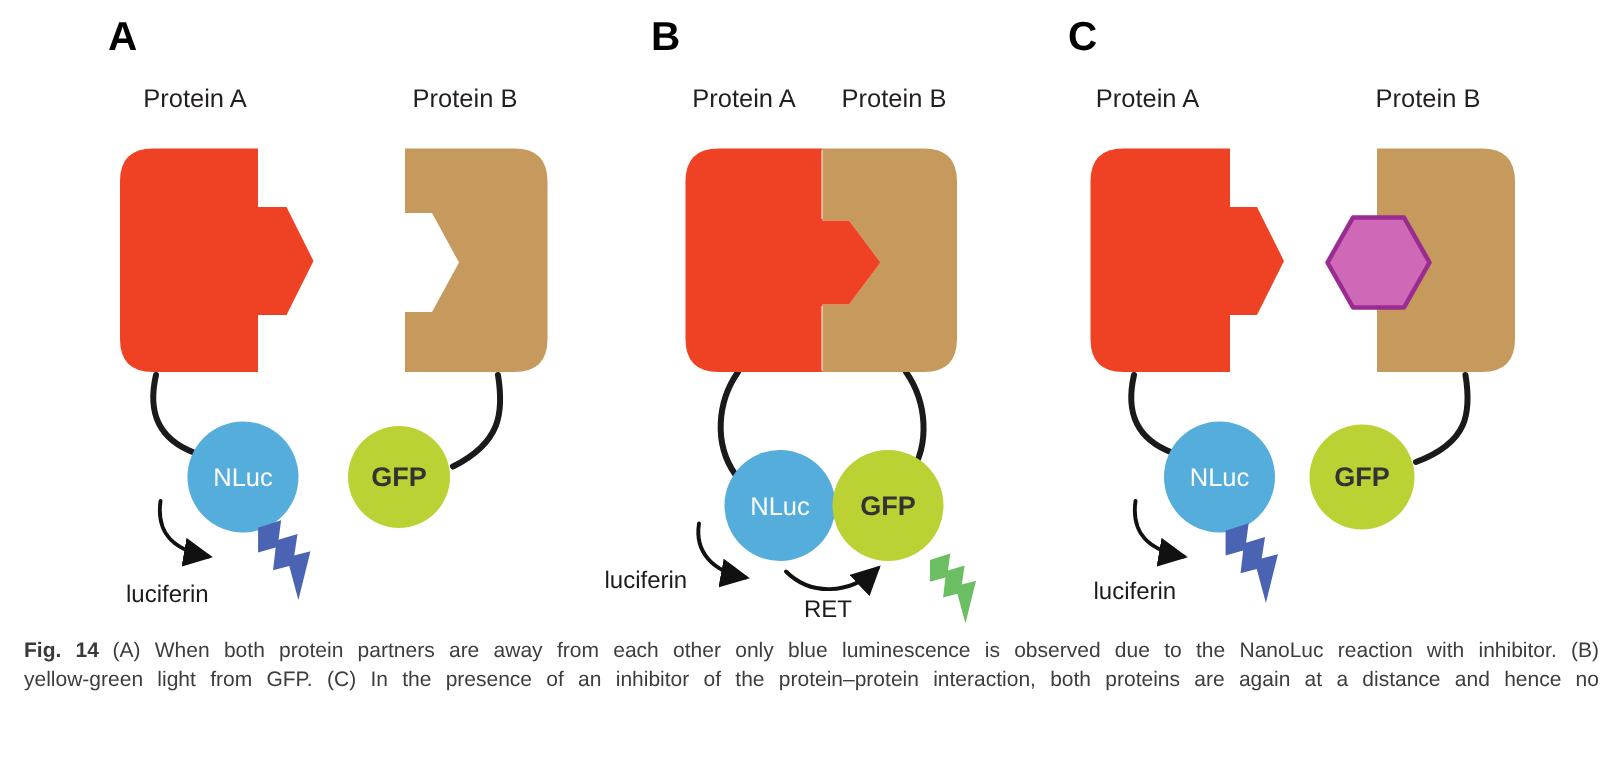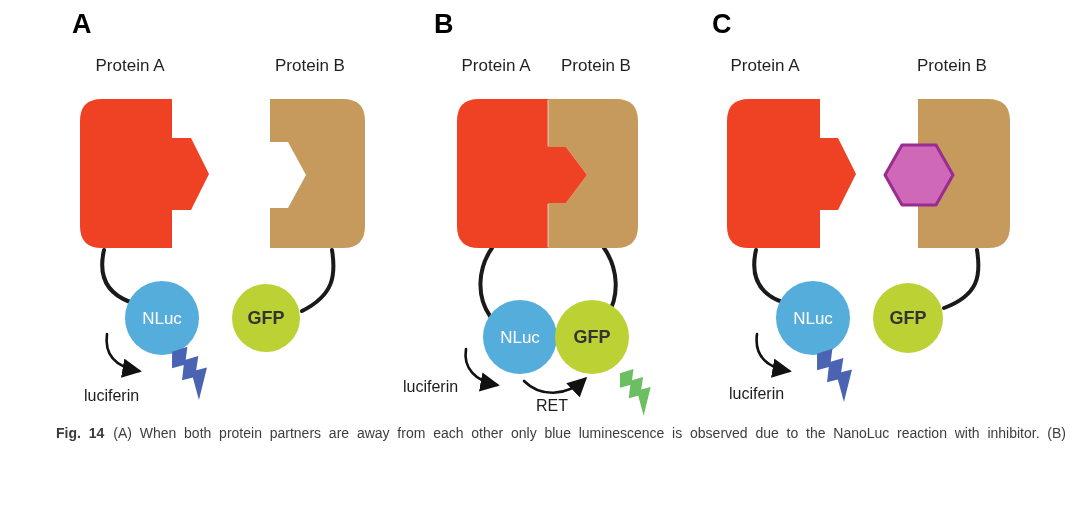--- a/index.html
+++ b/index.html
@@ -10,21 +10,21 @@
   .protein-label{font-size:17px;fill:#231F20;}
   .circle-label-light{font-size:17px;fill:#ffffff;}
   .circle-label-dark{font-size:18px;font-weight:700;fill:#333333;}
   .small-label{font-size:16px;fill:#1c1c1c;}
   .tether{fill:none;stroke:#1a1a1a;stroke-width:4;stroke-linecap:round;}
   .flow-arrow{fill:none;stroke:#111111;stroke-width:2.6;stroke-linecap:round;}
   .seam{stroke:rgba(255,255,255,0.45);stroke-width:1.4;}
   #caption{position:absolute;left:16px;top:424px;width:1050px;font-size:14px;
            line-height:19.3px;color:#3d3d3d;}
   .jline{text-align:justify;text-align-last:justify;}
-  .cap-label{font-weight:700;color:#3a3a3a;margin-right:9px;margin-left:40px;}
+  .cap-label{font-weight:700;color:#3a3a3a;margin-right:9px;}
 </style>
 </head>
 <body>
 
 <div id="stage">
 
 <svg id="diagram" width="1080" height="420" viewBox="0 0 1080 420">
   <defs>
     <marker id="ah" viewBox="0 0 10 10" refX="8.5" refY="5" markerWidth="7.5" markerHeight="7.5" orient="auto">
       <path d="M0,0 L10,5 L0,10 z" fill="#111111"></path>
@@ -98,15 +98,16 @@
 
     <path class="flow-arrow" marker-end="url(#ah)" d="M 757 334 C 754 356, 766 367, 789 371"></path>
     <text class="small-label" x="729" y="399">luciferin</text>
 
     <polygon fill="#4A63B2" points="10,0 26,2 19,13 32,15 24,27 35,29 14,55 18,32 7,30 15,17 3,15" transform="translate(808,358) rotate(-25)"></polygon>
   </g>
 </svg>
 
 <div id="caption">
   <div class="jline"><span class="cap-label">Fig. 14</span><span>(A) When both protein partners are away from each other only blue luminescence is observed due to the NanoLuc reaction with inhibitor. (B)</span></div>
+  <div class="jline">yellow-green light from GFP. (C) In the presence of an inhibitor of the protein–protein interaction, both proteins are again at a distance and hence no</div>
 </div>
 
 </div>
 
 </body></html>

